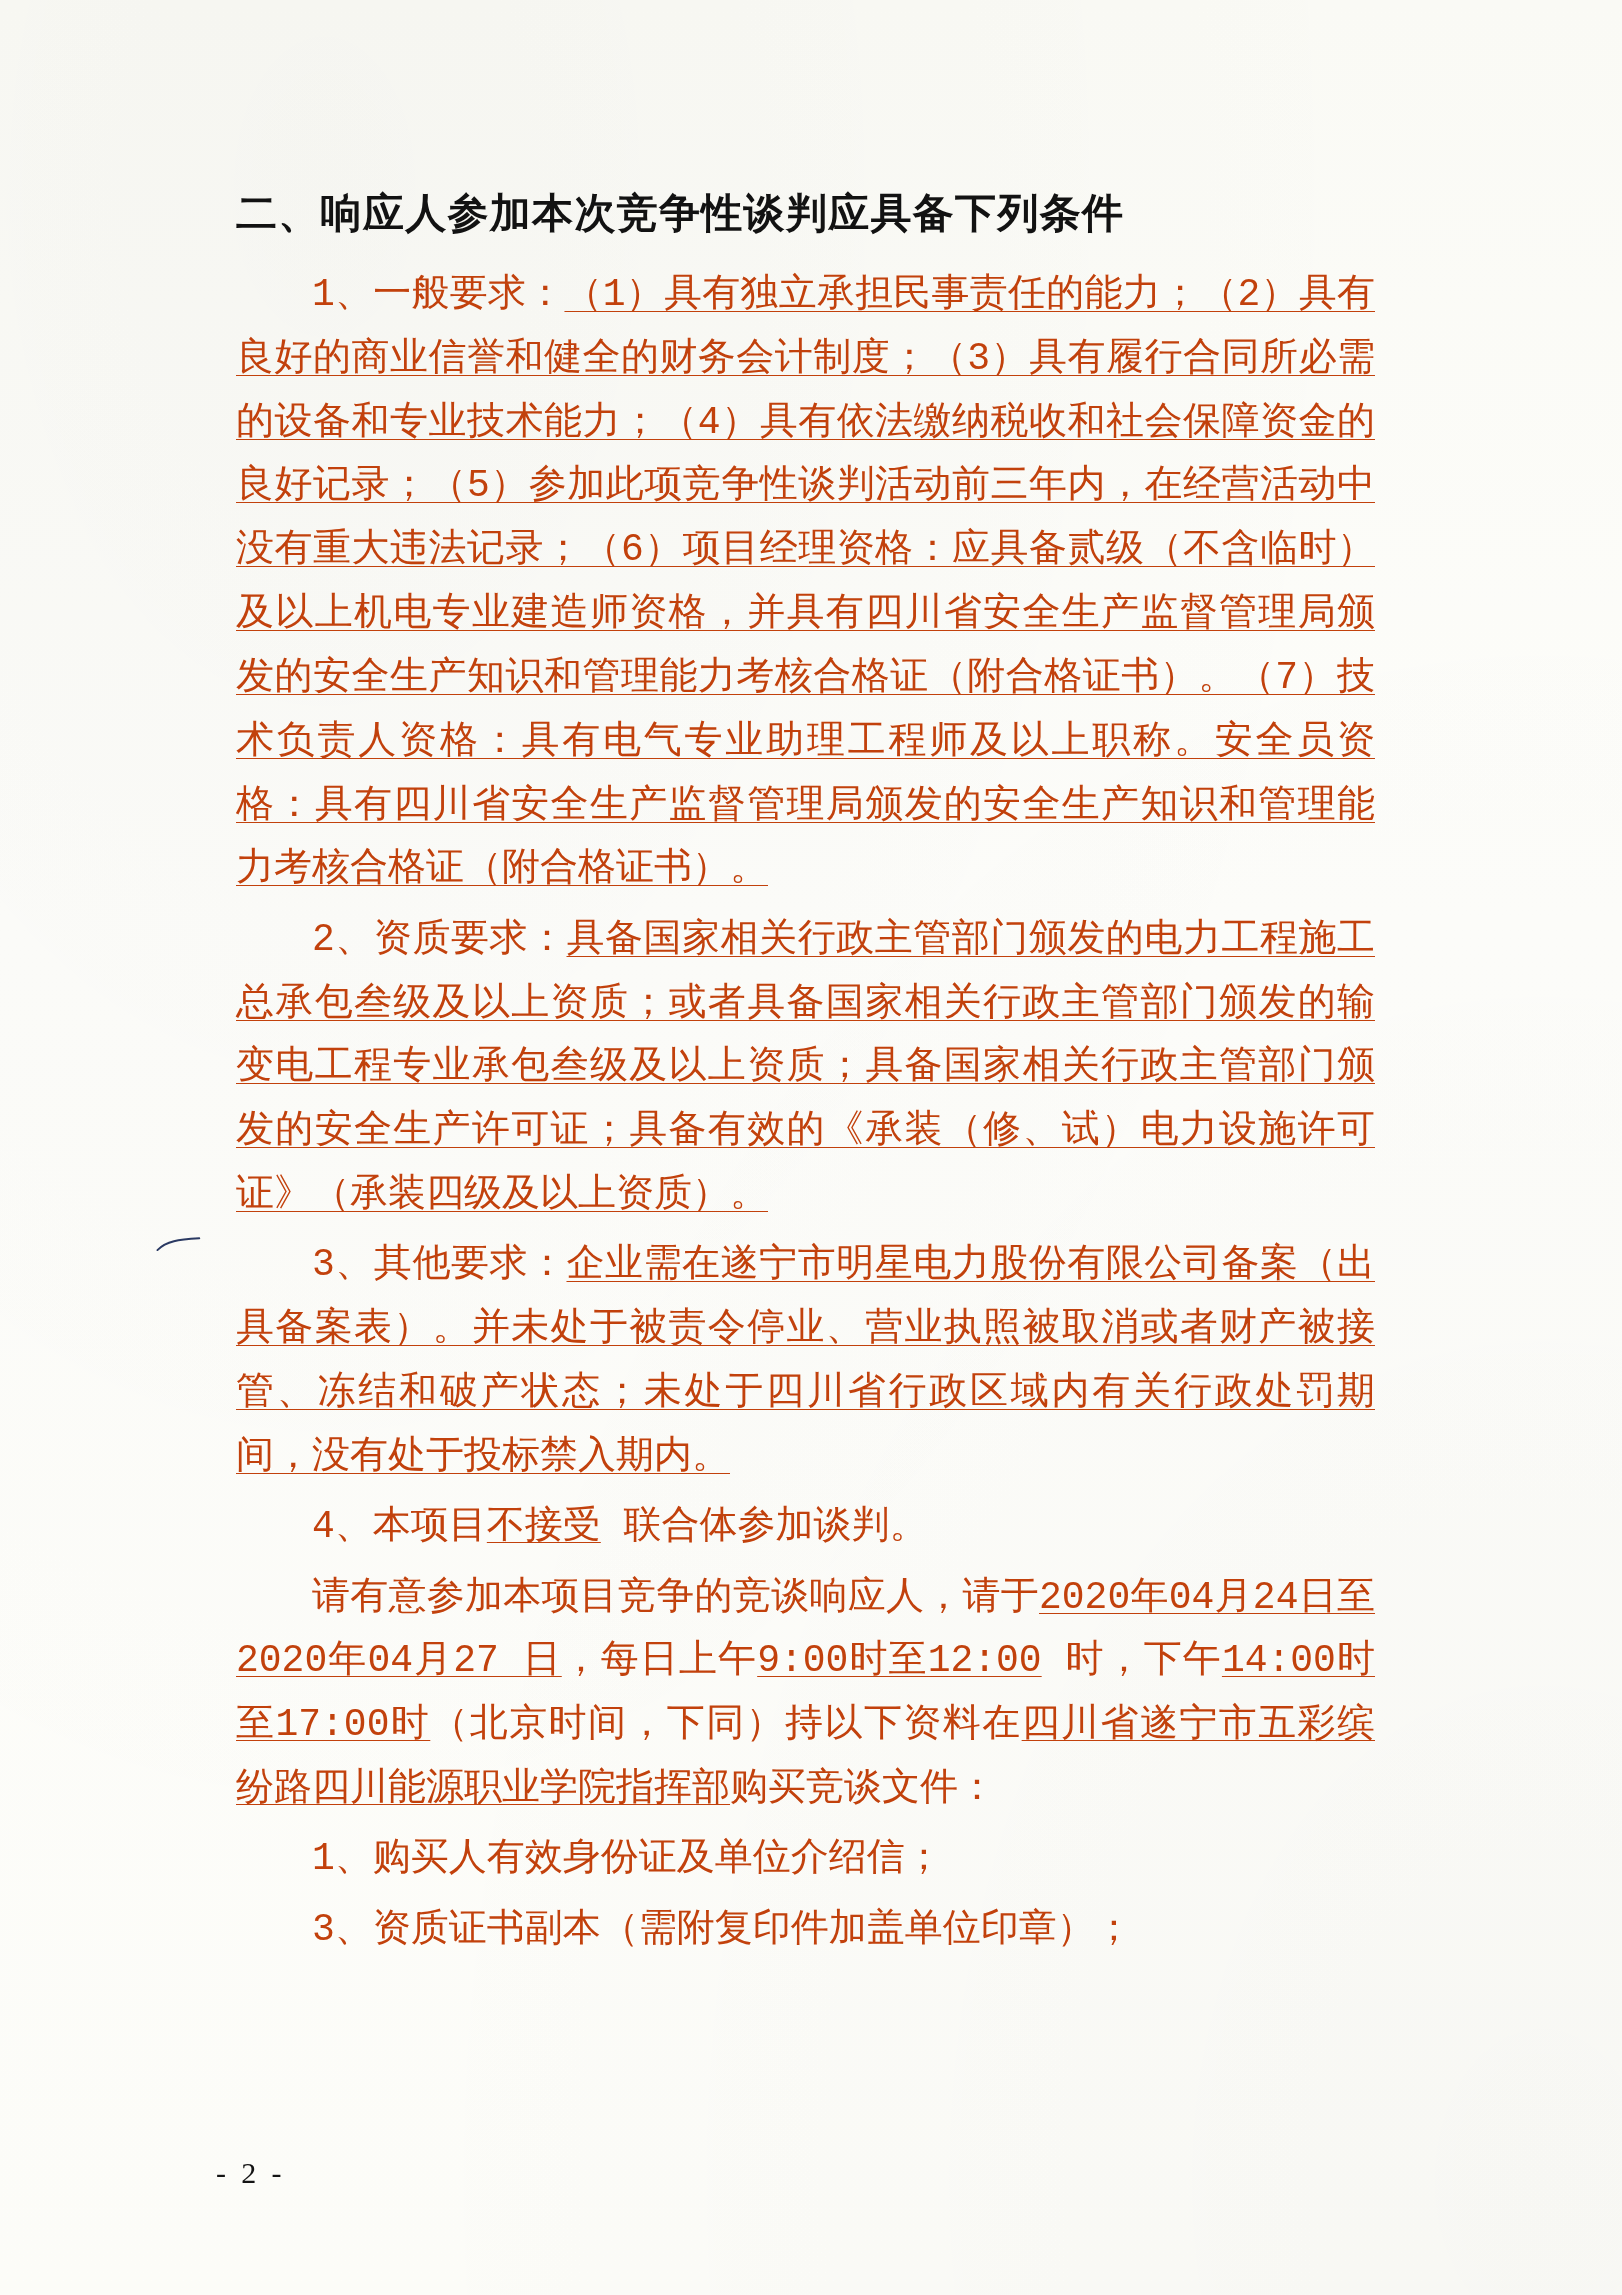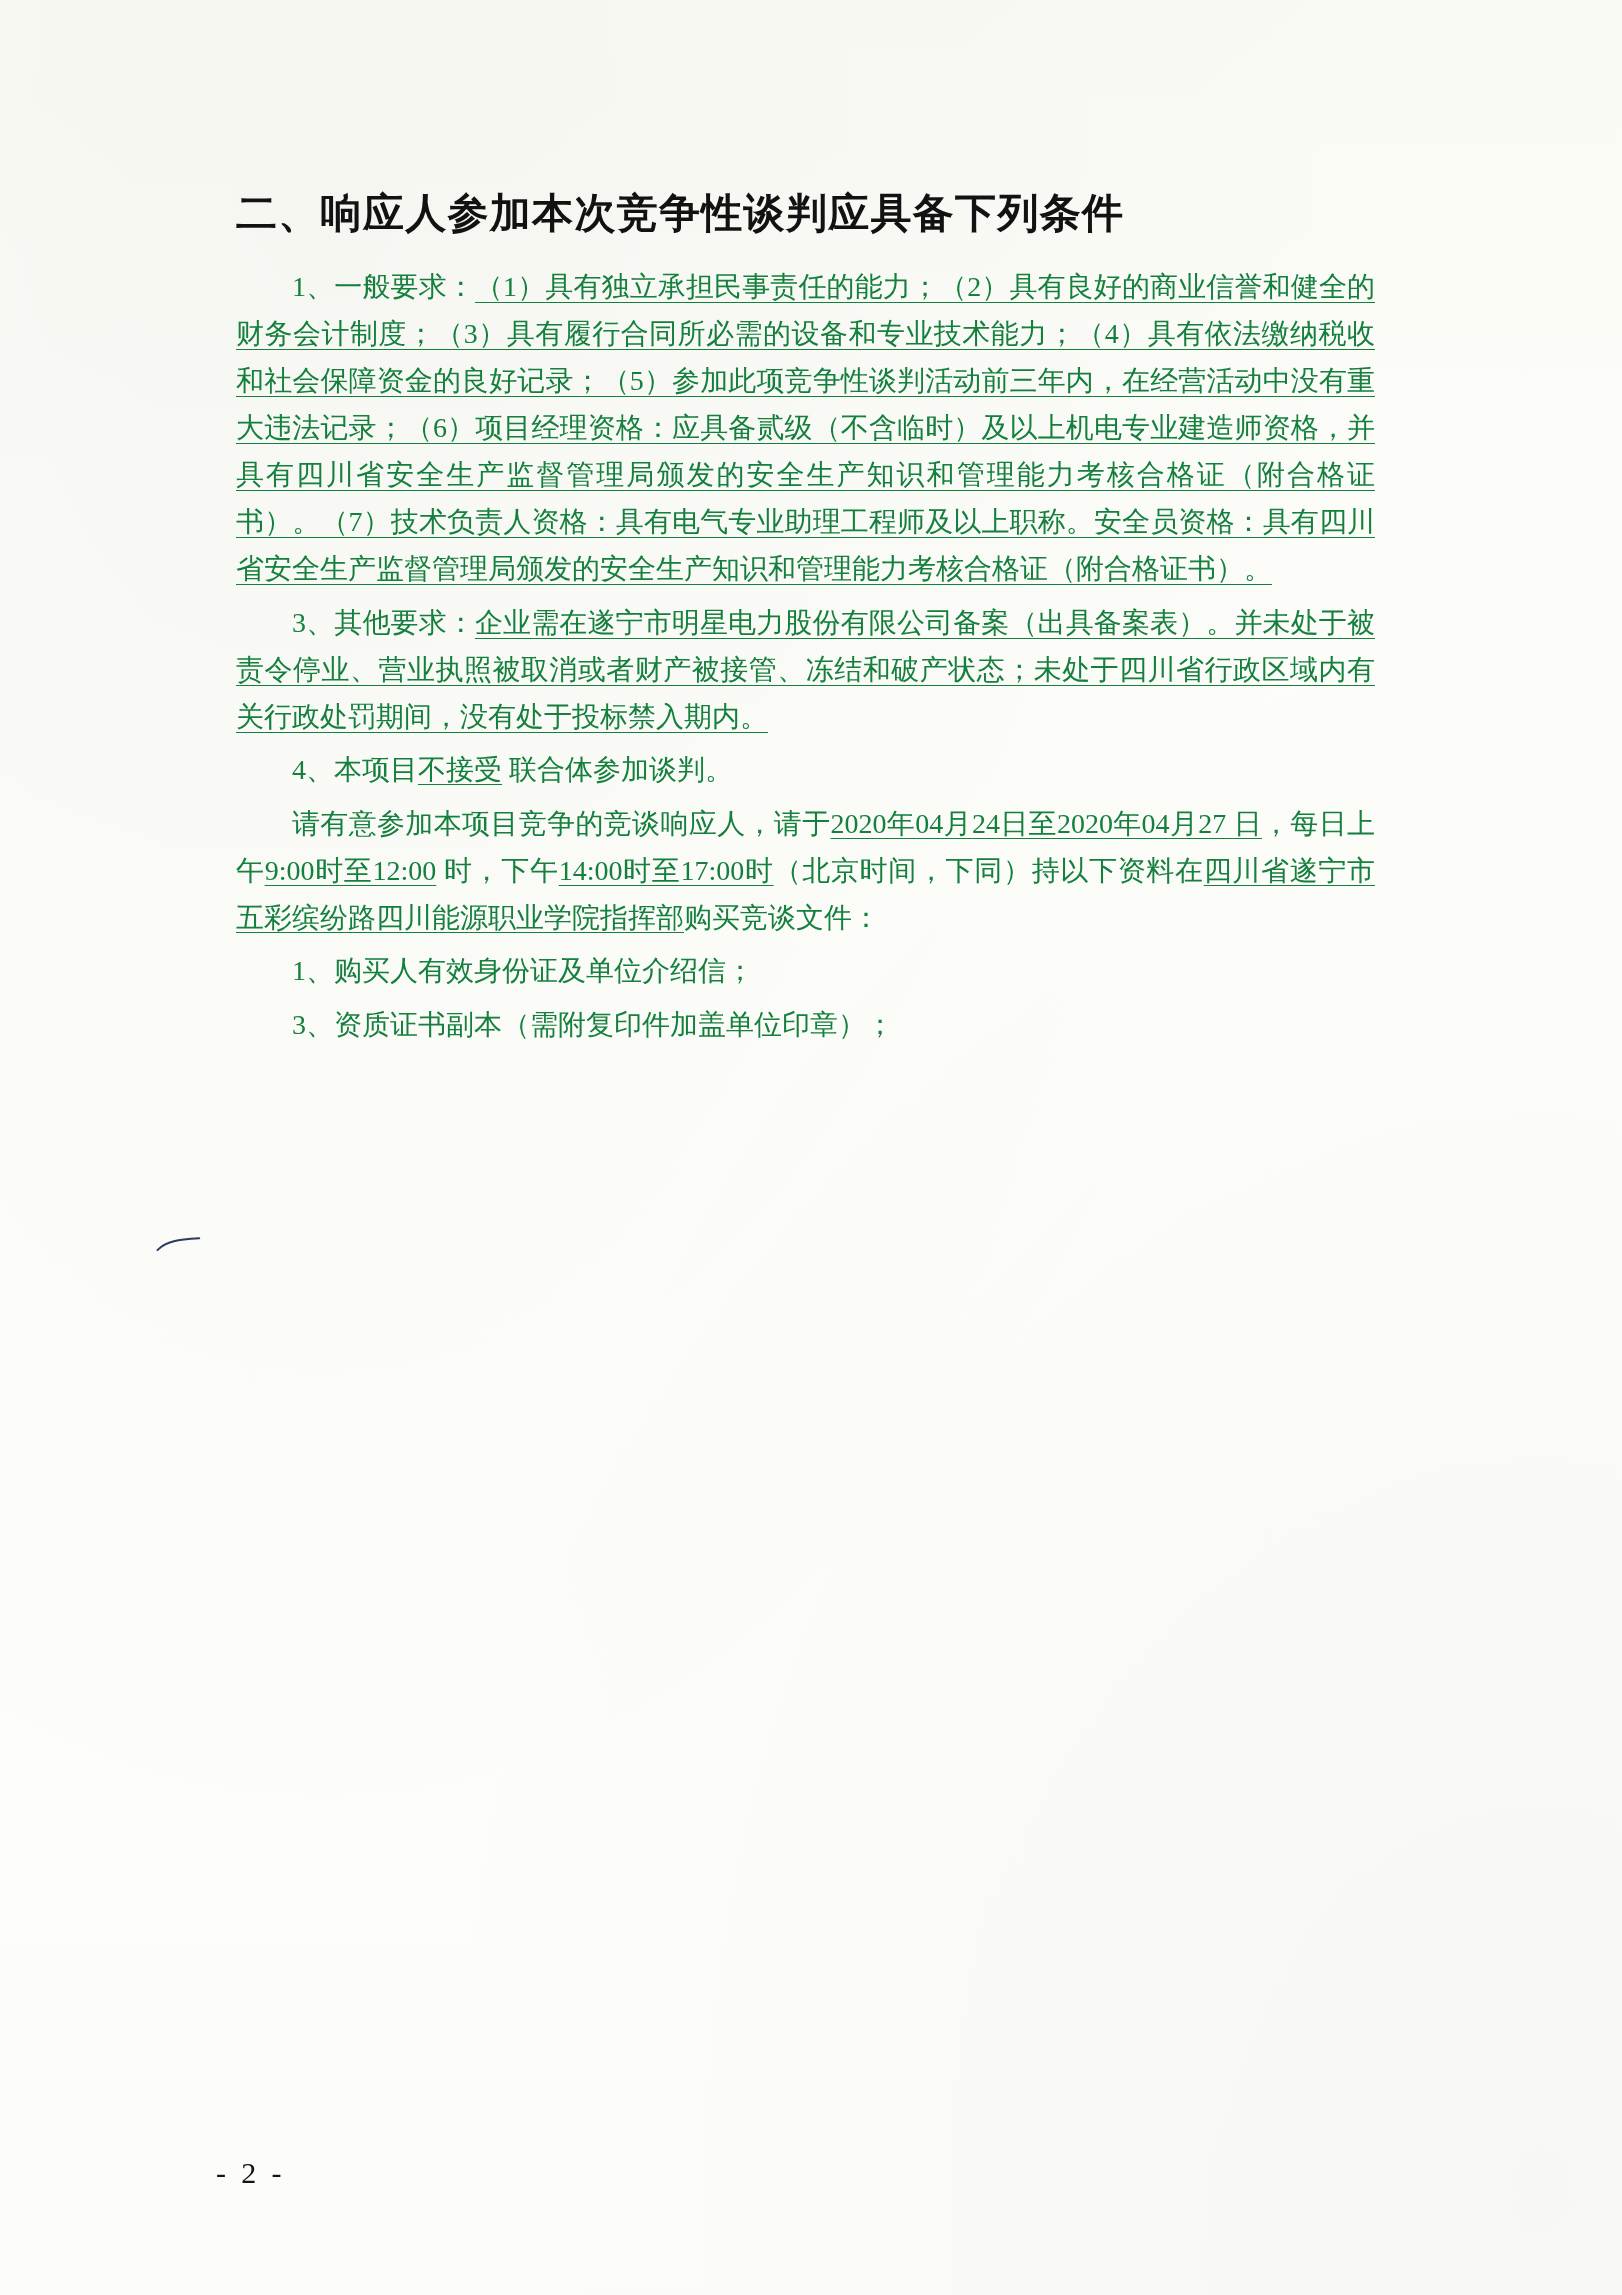--- a/index.html
+++ b/index.html
@@ -39,27 +39,28 @@
     font-weight: bold;
     font-size: 41px;
     letter-spacing: 1.3px;
     margin: 0 0 22px 0;
     color: #121212;
   }
   h2.heading.second {
     margin-top: 35px;
   }
   p.para {
-    font-size: 28px;
+    font-size: 38px;
     line-height: 1.68;
     margin: 0 0 6.5px 0;
     text-align: justify;
     text-justify: inter-ideograph;
     text-indent: 2em;
-    color: #15803d;
+    color: #c2410c;
+    font-family: Liberation Mono, monospace;
   }
   .u {
     text-decoration: underline;
     text-underline-offset: 5.2px;
     text-decoration-thickness: 1.3px;
   }
   .u-all {
     text-decoration: underline;
     text-underline-offset: 5.9px;
     text-decoration-thickness: 1.3px;
@@ -91,20 +92,21 @@
 <div class="page">
   <div class="paper-tint"></div>
 
   <div class="content">
 
     <h2 class="heading">二、响应人参加本次竞争性谈判应具备下列条件</h2>
 
     <div class="sec-body">
       <p class="para"><span>1、一般要求：</span><span class="u-all">（1）具有独立承担民事责任的能力；（2）具有良好的商业信誉和健全的财务会计制度；（3）具有履行合同所必需的设备和专业技术能力；（4）具有依法缴纳税收和社会保障资金的良好记录；（5）参加此项竞争性谈判活动前三年内，在经营活动中没有重大违法记录；（6）项目经理资格：应具备贰级（不含临时）及以上机电专业建造师资格，并具有四川省安全生产监督管理局颁发的安全生产知识和管理能力考核合格证（附合格证书）。（7）技术负责人资格：具有电气专业助理工程师及以上职称。安全员资格：具有四川省安全生产监督管理局颁发的安全生产知识和管理能力考核合格证（附合格证书）。</span></p>
 
+      <p class="para"><span>2、资质要求：</span><span class="u-all">具备国家相关行政主管部门颁发的电力工程施工总承包叁级及以上资质；或者具备国家相关行政主管部门颁发的输变电工程专业承包叁级及以上资质；具备国家相关行政主管部门颁发的安全生产许可证；具备有效的《承装（修、试）电力设施许可证》（承装四级及以上资质）。</span></p>
 
       <p class="para"><span>3、其他要求：</span><span class="u-all">企业需在遂宁市明星电力股份有限公司备案（出具备案表）。并未处于被责令停业、营业执照被取消或者财产被接管、冻结和破产状态；未处于四川省行政区域内有关行政处罚期间，没有处于投标禁入期内。</span></p>
 
       <p class="para"><span>4、本项目</span><span class="u">不接受</span><span> 联合体参加谈判。</span></p>
     </div>
 
 
     <div class="sec-body">
       <p class="para">
         <span>请有意参加本项目竞争的竞谈响应人，请于</span><span class="u">2020年04月24日至2020年04月27 日</span><span>，每日上午</span><span class="u">9:00时至12:00</span><span> 时，下午</span><span class="u">14:00时至17:00时</span><span>（北京时间，下同）持以下资料在</span><span class="u">四川省遂宁市五彩缤纷路四川能源职业学院指挥部</span><span>购买竞谈文件：</span>

